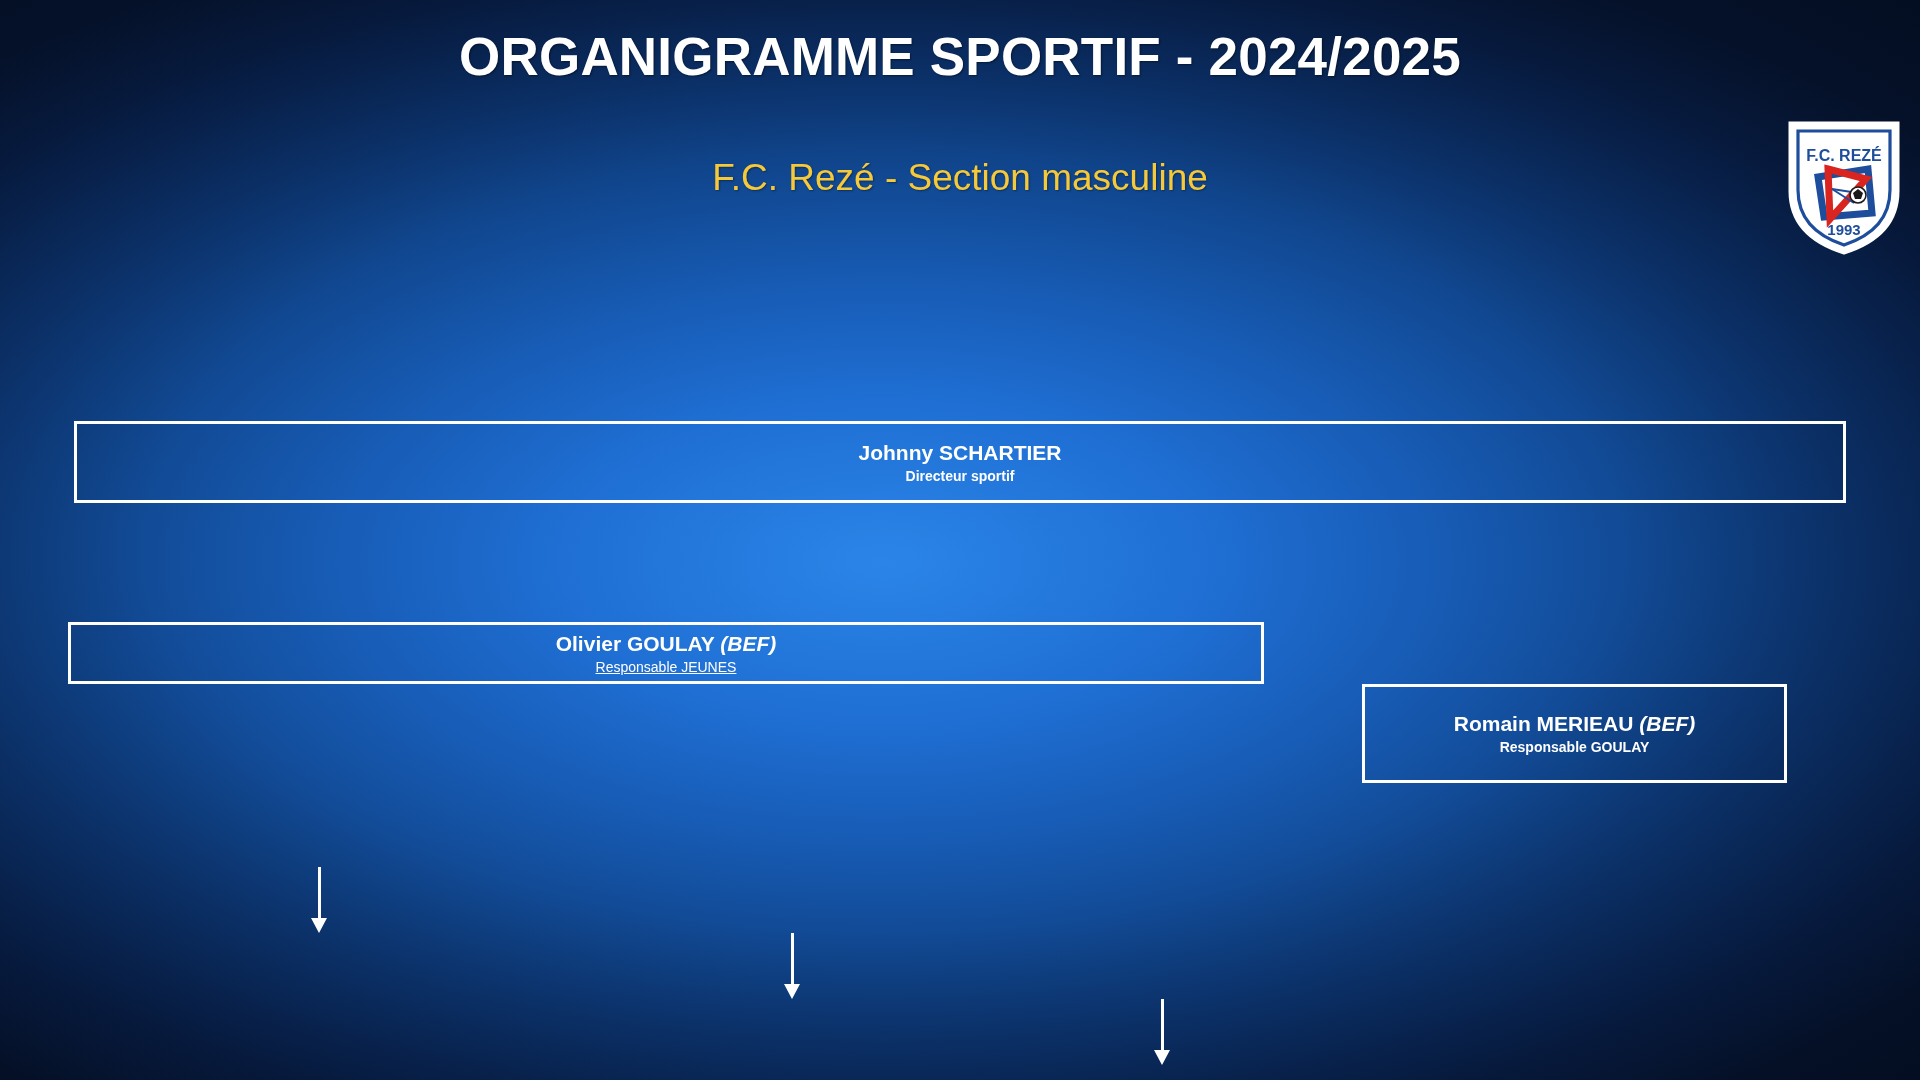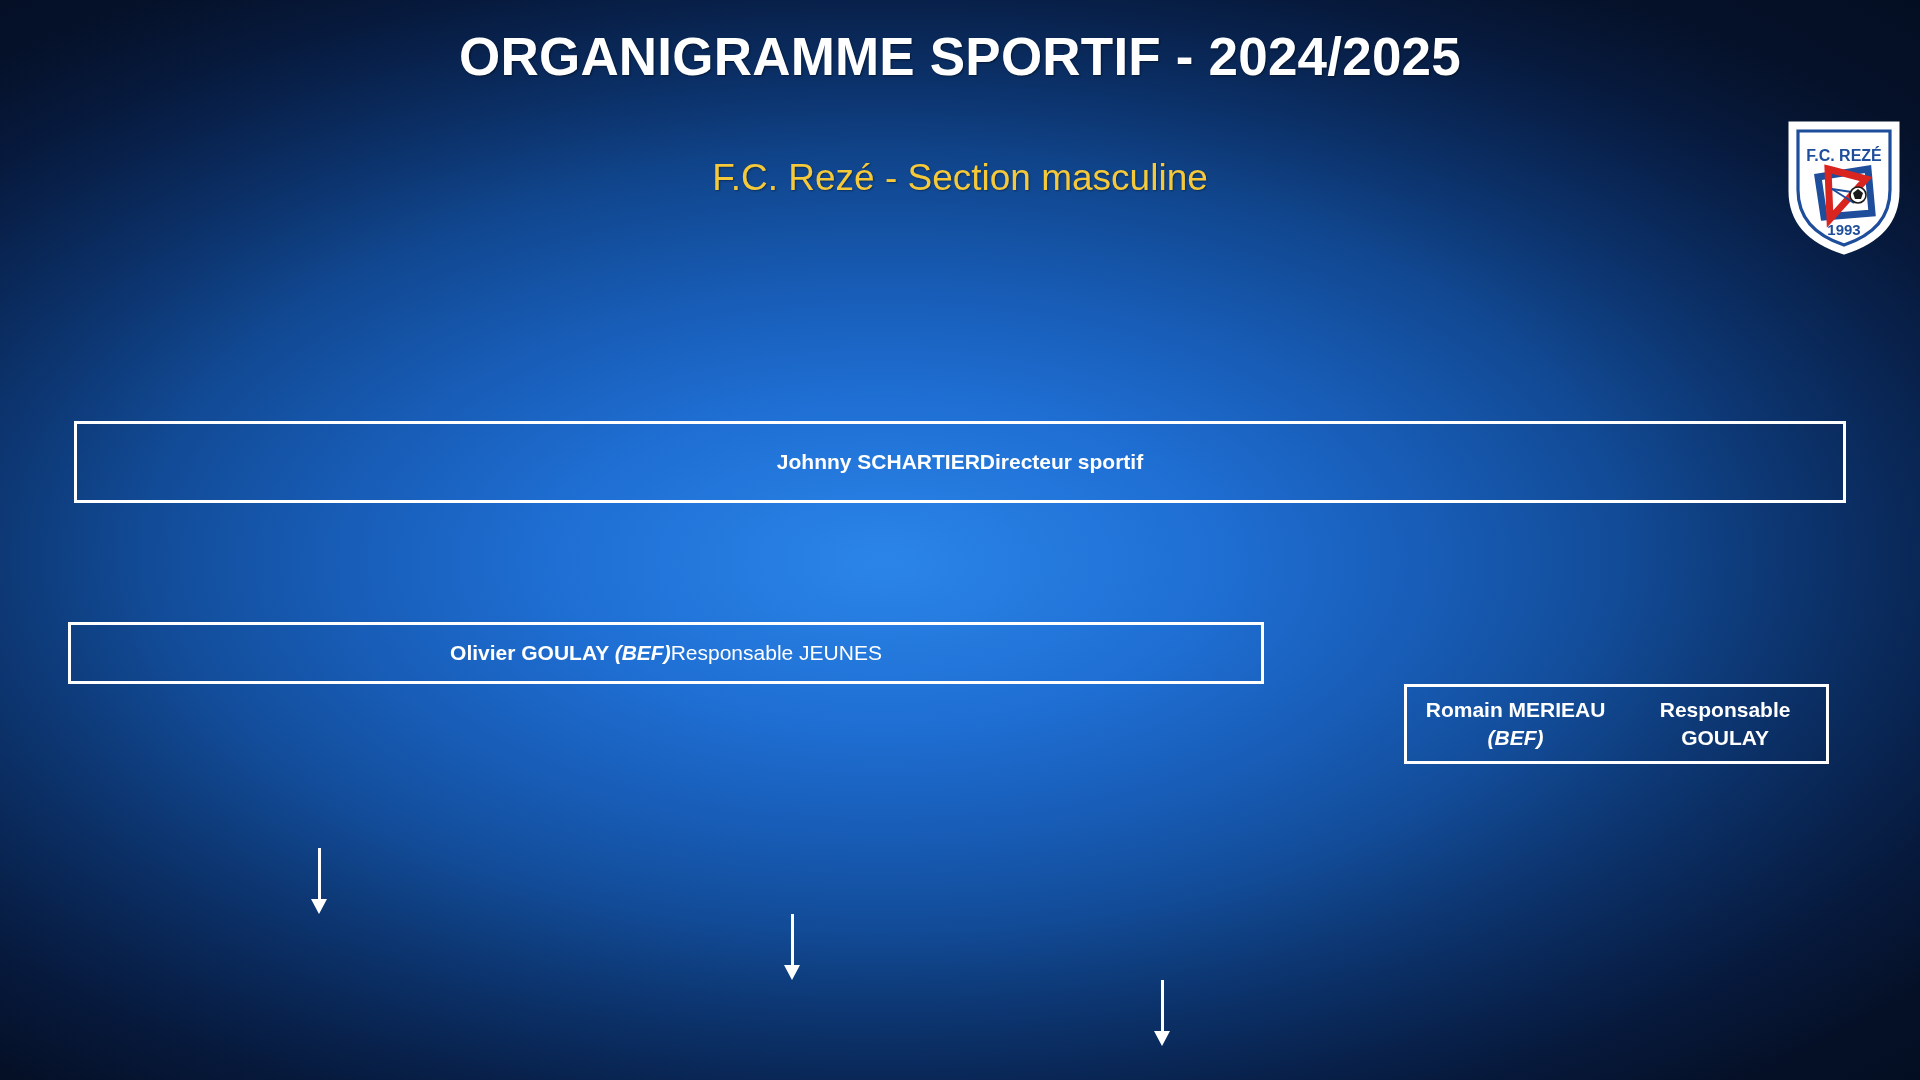--- a/index.html
+++ b/index.html
@@ -46,29 +46,30 @@
     top: 96px;
     text-shadow: 1px 1px 2px rgba(0,0,0,0.35);
   }
 
   
   .obox {
     position: absolute;
     border: 3px solid #ffffff;
     box-sizing: border-box;
     display: flex;
+    flex-direction: column;
     align-items: center;
     justify-content: center;
     color: #ffffff;
     text-align: center;
     line-height: 1.32;
   }
   .obox .l1 { font-size: 21px; font-weight: bold; }
-  .obox .l2 { font-size: 21px; font-weight: bold; }
-  .obox.lite .l2 { font-weight: normal; }
+  .obox .l2 { font-size: 14px; font-weight: bold; }
+  .obox.lite .l2 { font-weight: normal; text-decoration: underline; }
   .obox em { font-style: italic; }
 
   
   .arrow { position: absolute; }
   .arrow .shaft {
     position: absolute;
     left: 0; top: 0;
     width: 3px;
     background: #ffffff;
   }
@@ -115,21 +116,21 @@
   </div>
 
   <div class="obox lite" style="left:68px; top:297px; width:1196px; height:62px;">
     <div class="l1">
       <span>Olivier GOULAY</span>
       <em>(BEF)</em>
     </div>
     <div class="l2">Responsable JEUNES</div>
   </div>
 
-  <div class="obox" style="left:1404px; top:297px; width:425px; height:80px;">
+  <div class="obox" style="left:1362px; top:297px; width:425px; height:99px;">
     <div class="l1">
       <span>Romain MERIEAU</span>
       <em>(BEF)</em>
     </div>
     <div class="l2">Responsable GOULAY</div>
   </div>
 
   <div class="arrow" style="left:318px; top:381px; height:66px;">
     <div class="shaft" style="height:51px;"></div>
     <div class="head" style="top:51px;"></div>

